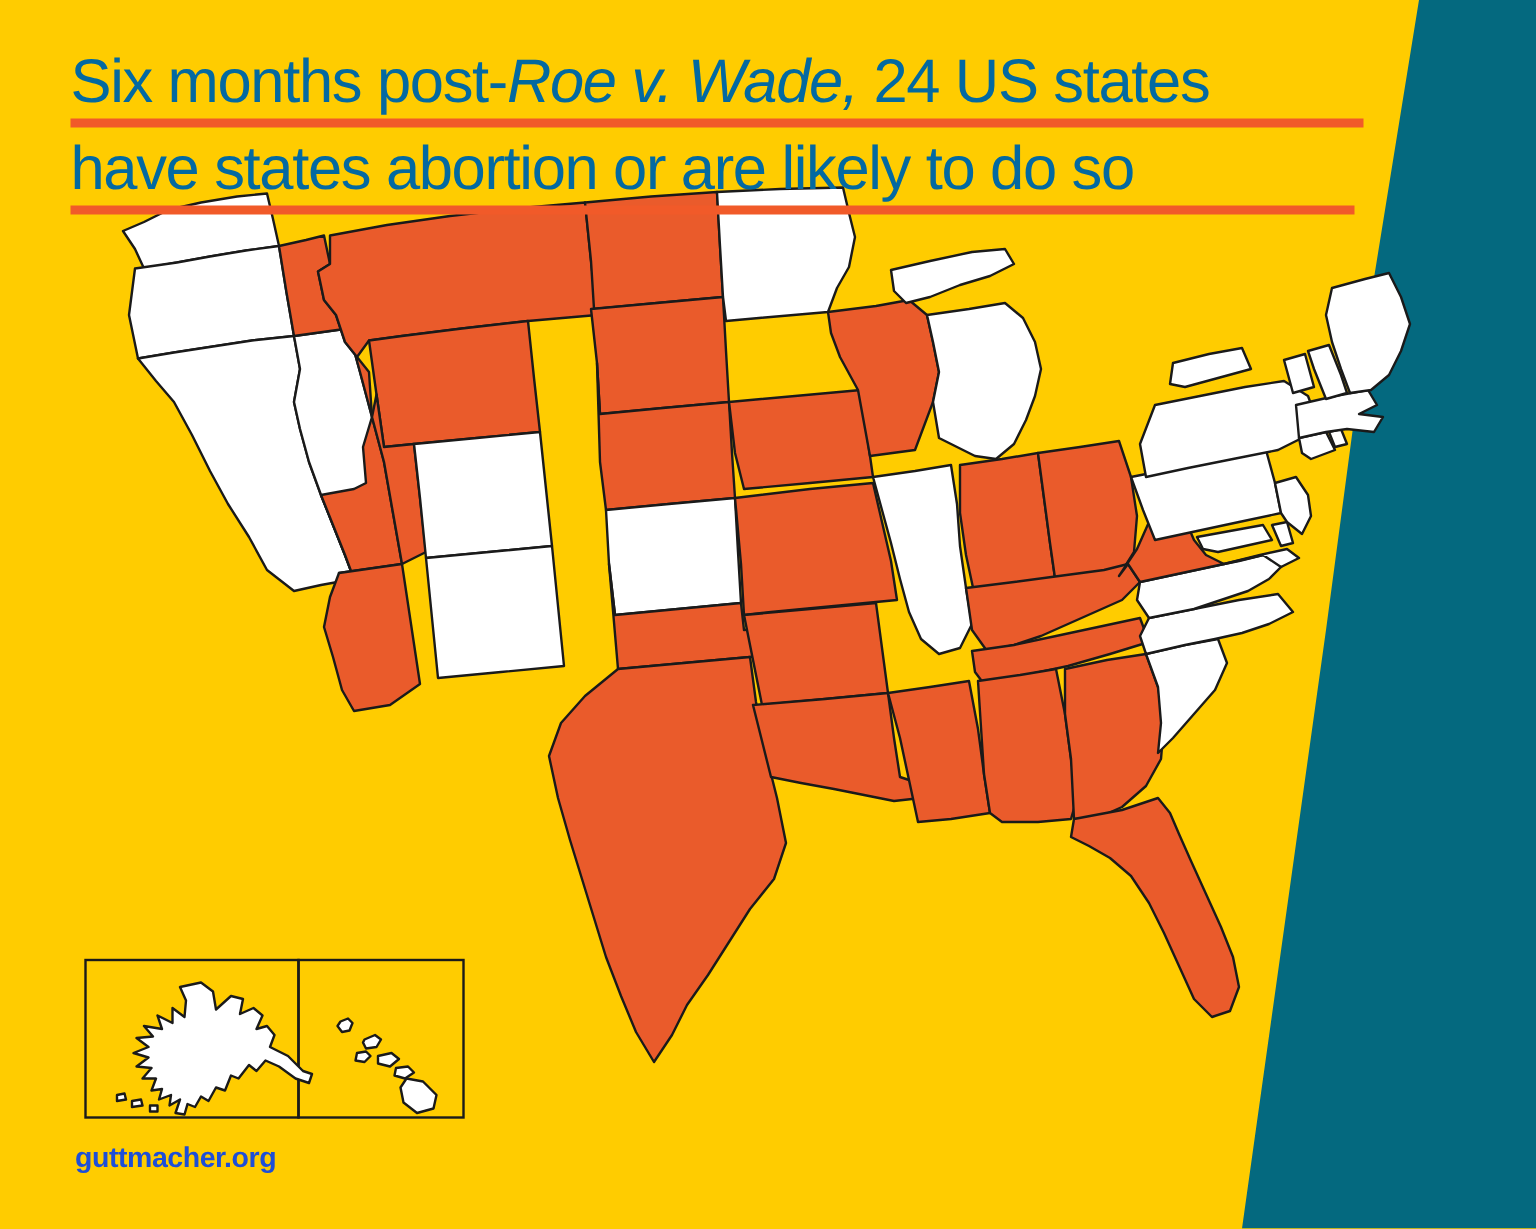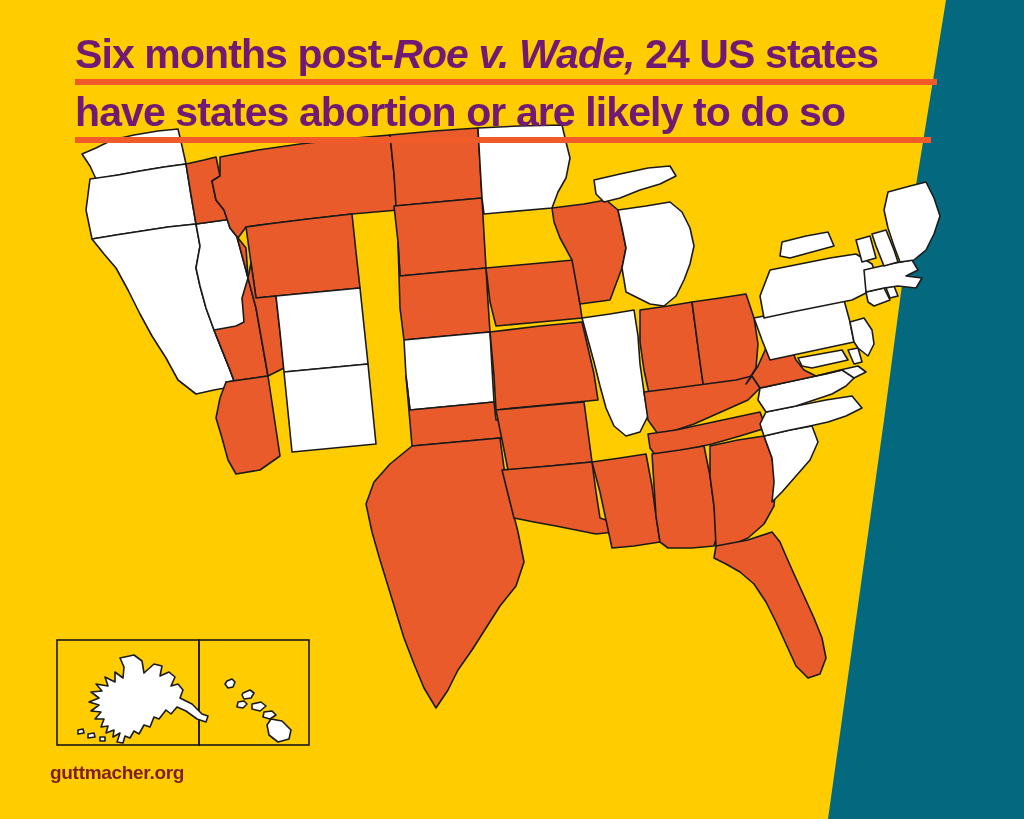--- a/index.html
+++ b/index.html
@@ -16,29 +16,28 @@
     pointer-events:none;
   }
 
   .headline{
     position:absolute;left:47px;top:32px;width:880px;
     z-index:5;
   }
   .hl-line{
     position:relative;
     display:block;
-    font-weight:bold;
+    font-weight:normal;
     font-size:41px;
     line-height:44px;
     letter-spacing:-0.9px;
-    color:#701a75;
+    color:#0369a1;
     white-space:nowrap;
     padding-bottom:9px;
     margin-bottom:5px;
-    margin-left:28px;
   }
   .hl-line .rule{
     position:absolute;left:0;bottom:0;height:6px;background:#F15A29;
     display:block;
   }
   .hl-line.l1 .rule{width:862px;}
   .hl-line.l2 .rule{width:856px;}
   .ital{font-style:italic;}
 
   .map-wrap{position:absolute;left:0;top:118px;width:1024px;height:640px;z-index:3;}
@@ -47,21 +46,21 @@
   .state{stroke:#1a1a1a;stroke-width:1.6;stroke-linejoin:round;}
   .st-banned{fill:#EA5B2B;}
   .st-open{fill:#FFFFFF;}
 
   .inset-box{
     fill:none;stroke:#1a1a1a;stroke-width:1.6;
   }
 
   .brand{
     position:absolute;left:50px;top:762px;
-    font-size:19px;font-weight:bold;color:#7f1d1d;letter-spacing:-0.3px;
+    font-size:19px;font-weight:bold;color:#1d4ed8;letter-spacing:-0.3px;
     z-index:6;
   }
 </style>
 </head>
 <body style="background: rgb(255, 204, 0);">
 
 <div id="stage">
 
   <svg class="teal-band" viewBox="0 0 1024 819" preserveAspectRatio="none">
     <polygon id="tealpoly" points="946,0 1024,0 1024,819 828,819 884,420 912,210" fill="#04697F"></polygon>

